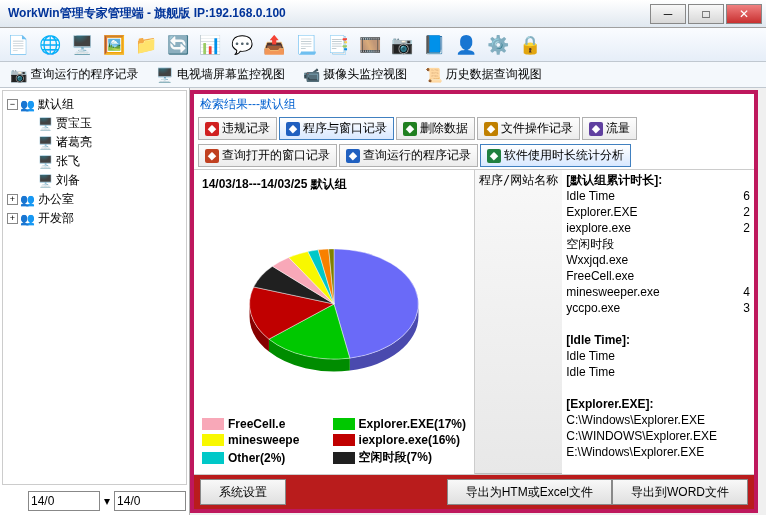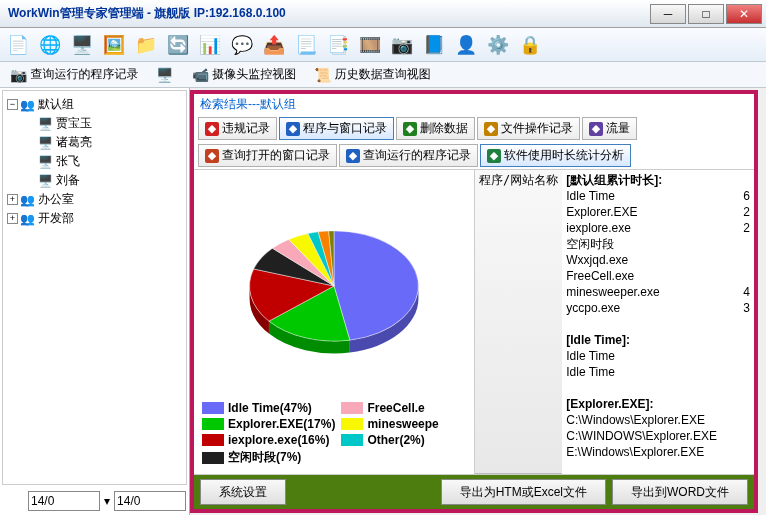--- a/index.html
+++ b/index.html
@@ -48,21 +48,21 @@
 .legend { display: grid; grid-template-columns: 1fr 1fr; gap: 2px 6px; padding: 4px 0; }
 .legend .lrow { display: flex; align-items: center; gap: 4px; font-family: "Courier New", monospace; font-size: 12px; font-weight: bold; }
 .legend .sw { width: 22px; height: 12px; }
 
 .listcol { flex: 1; border-left: 1px solid #ccc; display: flex; flex-direction: row; overflow: hidden; }
 .listhead { background: linear-gradient(#f8f8f8,#e8e8e8); border-bottom: 1px solid #bbb; padding: 2px 4px; font-family: SimSun, monospace; }
 .listbody { flex: 1; overflow: auto; padding: 2px 4px; font-family: "Courier New", SimSun, monospace; font-size: 12px; line-height: 16px; }
 .listbody .grouphdr { font-weight: bold; }
 .listbody .row { display: flex; justify-content: space-between; white-space: nowrap; }
 
-.bottombar { display: flex; gap: 6px; padding: 4px 6px; border-top: 1px solid #ccc; background: #4d7c0f; }
+.bottombar { display: flex; gap: 0; padding: 4px 6px; border-top: 1px solid #ccc; background: #b91c1c; }
 .bottombar .btn { flex: initial; padding: 0 18px; height: 26px; }
 .bottombar .spacer { flex: 1; }
 
 svg.pie { width: 200px; height: 160px; }
 </style>
 </head>
 <body>
 
 <div class="titlebar">
   <span class="title">WorkWin管理专家管理端 - 旗舰版 IP:192.168.0.100</span>
@@ -93,20 +93,21 @@
   <span class="ticon">🔒</span>
 </div>
 
 <div class="viewtabs">
   <div class="vtab">
       <span class="vi">📷</span>
       <span>查询运行的程序记录</span>
     </div>
   <div class="vtab">
       <span class="vi">🖥️</span>
+      <span>电视墙屏幕监控视图</span>
     </div>
   <div class="vtab">
       <span class="vi">📹</span>
       <span>摄像头监控视图</span>
     </div>
   <div class="vtab">
       <span class="vi">📜</span>
       <span>历史数据查询视图</span>
     </div>
 </div>
@@ -192,42 +193,39 @@
           <span>查询运行的程序记录</span>
         </div>
         <div class="rtab active">
           <span class="ri" style="background:#208040;color:#fff;border-radius:2px;">◆</span>
           <span>软件使用时长统计分析</span>
         </div>
       </div>
 
     <div class="content">
       <div class="chartcol">
+        <div class="chartheader">14/03/18---14/03/25  默认组</div>
         <div class="piewrap">
             <svg class="pie" id="pie" viewBox="-110 -90 220 180">
               <path d="M 95 0 A 95 62 0 0 1 17.80122488564387 60.90180954517869 L 17.80122488564387 74.9018095451787 A 95 62 0 0 0 95 14 Z" fill="#6a6af8" filter="brightness(0.7)"></path>
               <path d="M 17.80122488564387 60.90180954517869 A 95 62 0 0 1 -73.19875806369994 39.52028736441879 L -73.19875806369994 53.52028736441879 A 95 62 0 0 0 17.80122488564387 74.9018095451787 Z" fill="#00c800" filter="brightness(0.7)"></path>
               <path d="M -73.19875806369994 39.52028736441879 A 95 62 0 0 1 -95 7.59281015471359e-15 L -95 14.000000000000007 A 95 62 0 0 0 -73.19875806369994 53.52028736441879 Z" fill="#c00000" filter="brightness(0.7)"></path>
               <path d="M 0 0 L 5.8170722959499274e-15 -62 A 95 62 0 0 1 17.80122488564387 60.90180954517869 Z" fill="#6a6af8" stroke="#fff" stroke-width="0.5"></path>
               <path d="M 0 0 L 17.80122488564387 60.90180954517869 A 95 62 0 0 1 -73.19875806369994 39.52028736441879 Z" fill="#00c800" stroke="#fff" stroke-width="0.5"></path>
               <path d="M 0 0 L -73.19875806369994 39.52028736441879 A 95 62 0 0 1 -90.35036904803961 -19.15905365124671 Z" fill="#c00000" stroke="#fff" stroke-width="0.5"></path>
               <path d="M 0 0 L -90.35036904803961 -19.15905365124671 A 95 62 0 0 1 -69.25201960503412 -42.44192056757868 Z" fill="#202020" stroke="#fff" stroke-width="0.5"></path>
               <path d="M 0 0 L -69.25201960503412 -42.44192056757868 A 95 62 0 0 1 -50.90354552300472 -52.34833138112492 Z" fill="#f8a8b8" stroke="#fff" stroke-width="0.5"></path>
               <path d="M 0 0 L -50.90354552300472 -52.34833138112492 A 95 62 0 0 1 -29.35661446562002 -58.96550401029952 Z" fill="#f8f800" stroke="#fff" stroke-width="0.5"></path>
               <path d="M 0 0 L -29.35661446562002 -58.96550401029952 A 95 62 0 0 1 -17.801224885643922 -60.901809545178686 Z" fill="#00c8c8" stroke="#fff" stroke-width="0.5"></path>
               <path d="M 0 0 L -17.801224885643922 -60.901809545178686 A 95 62 0 0 1 -5.965099355284839 -61.877657162552836 Z" fill="#f88000" stroke="#fff" stroke-width="0.5"></path>
               <path d="M 0 0 L -5.965099355284839 -61.877657162552836 A 95 62 0 0 1 -1.745121688784978e-14 -62 Z" fill="#808000" stroke="#fff" stroke-width="0.5"></path>
             </svg>
           </div>
         <div class="legend" id="legend">
             <div class="lrow">
-              <span class="sw" style="background:#6a6af8"></span>
-              <span>Idle Time(47%)</span>
-            </div>
-            <div class="lrow">
               <span class="sw" style="background:#f8a8b8"></span>
               <span>FreeCell.e</span>
             </div>
             <div class="lrow">
               <span class="sw" style="background:#00c800"></span>
               <span>Explorer.EXE(17%)</span>
             </div>
             <div class="lrow">
               <span class="sw" style="background:#f8f800"></span>
               <span>minesweepe</span>

